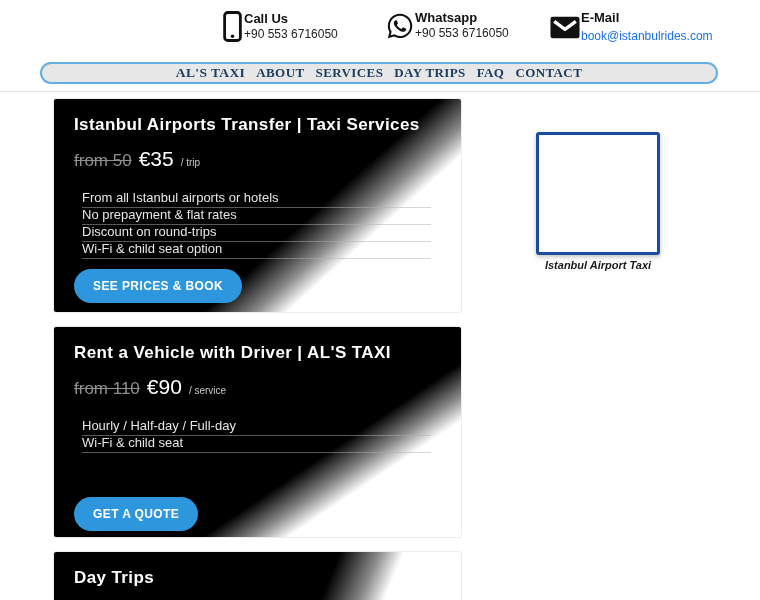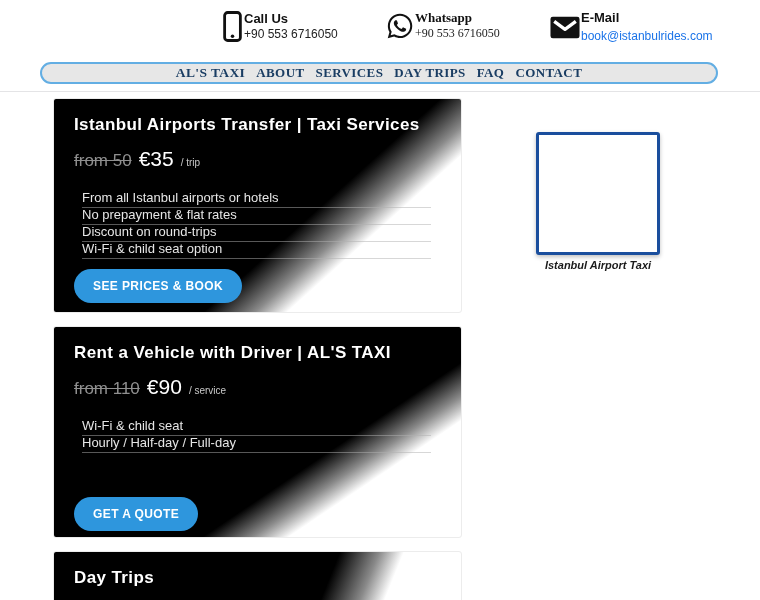--- a/index.html
+++ b/index.html
@@ -4,21 +4,21 @@
 <style>
   html,body{margin:0;padding:0;}
   body{
     width:760px;height:600px;overflow:hidden;position:relative;
     background:#ffffff;
     font-family:"Liberation Sans", sans-serif;
   }
   
   .contact{position:absolute;display:flex;align-items:center;gap:1px;top:10px;}
   .contact-call{left:222px;}
-  .contact-wa{left:386px;font-family:Liberation Serif, serif;}
+  .contact-wa{left:386px;}
   .contact-email{left:550px;}
   .c-label{font-size:13px;font-weight:bold;color:#111;line-height:16px;}
   .c-value{font-size:12px;color:#222;line-height:15px;}
   .c-link{font-size:12px;color:#1a73e8;line-height:15px;text-decoration:none;cursor:pointer;}
   .c-icon{display:flex;align-items:center;}
   
   .navbar{
     position:absolute;left:40px;right:42px;top:62px;height:22px;
     background:#e7e7e7;border:2px solid #63aee3;border-radius:15px;
     display:flex;align-items:center;justify-content:center;gap:11px;
@@ -140,22 +140,22 @@
         <button class="card-btn">SEE PRICES &amp; BOOK</button>
       </div>
       <div class="card card-2">
         <h2 class="card-title">Rent a Vehicle with Driver | AL'S TAXI</h2>
         <div class="price-row">
           <span class="old-price">from 110</span>
           <span class="price">€90</span>
           <span class="unit">/ service</span>
         </div>
         <div class="features">
+          <div class="feature">Hourly / Half-day / Full-day</div>
           <div class="feature">Wi-Fi &amp; child seat</div>
-          <div class="feature">Hourly / Half-day / Full-day</div>
         </div>
         <button class="card-btn">GET A QUOTE</button>
       </div>
       <div class="card card-3">
         <h2 class="card-title">Day Trips</h2>
       </div>
     </section>
   <aside>
     <div class="img-frame"></div>
     <div class="img-caption">Istanbul Airport Taxi</div>

